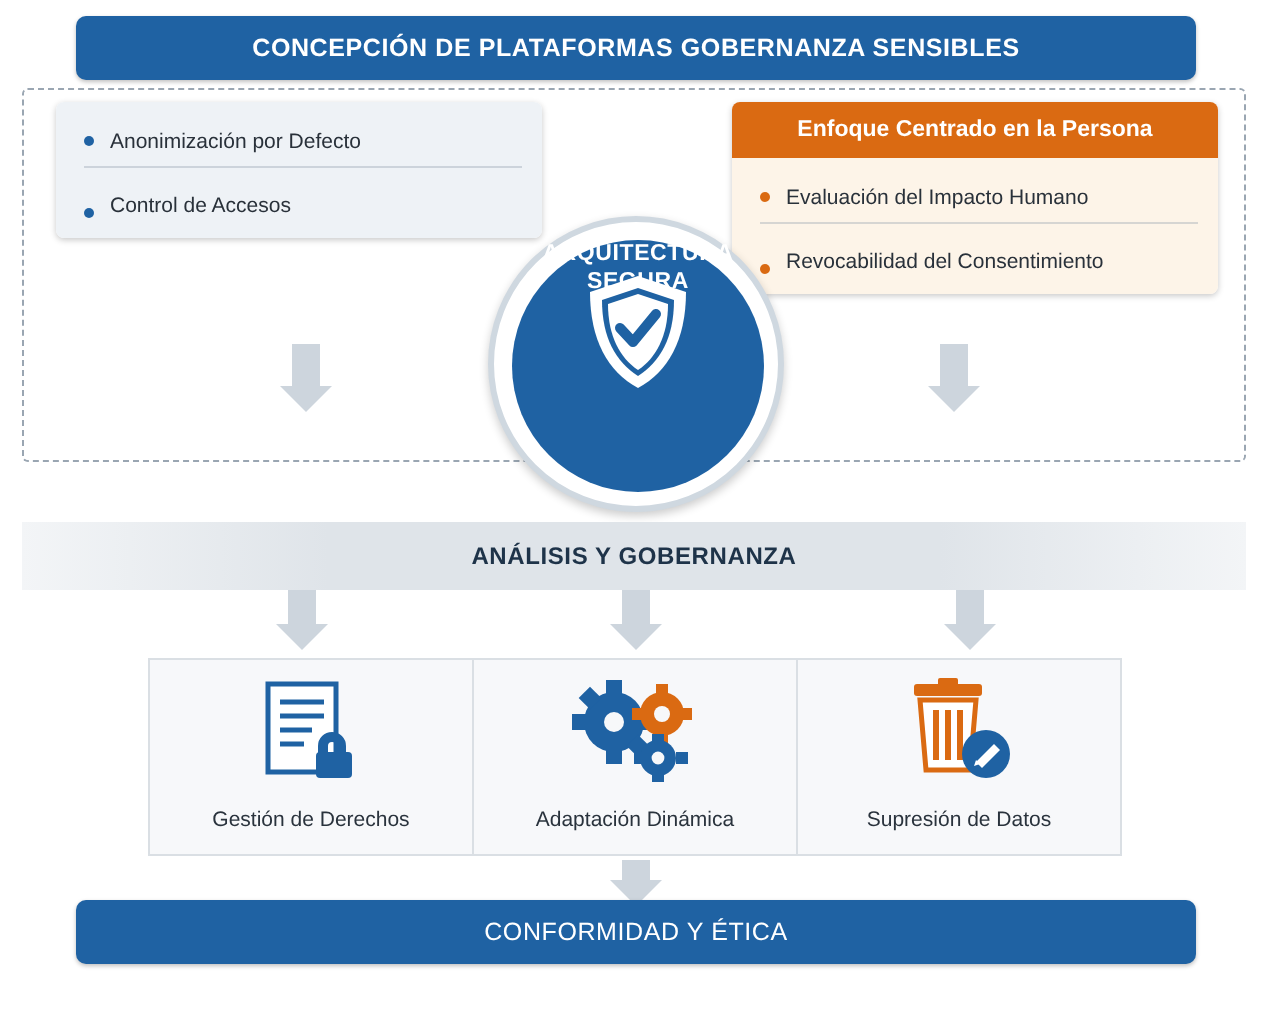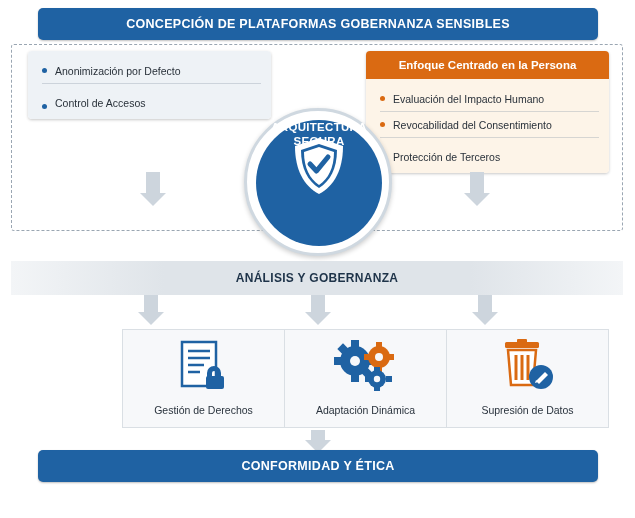--- a/index.html
+++ b/index.html
@@ -182,21 +182,20 @@
   .cards {
     position: absolute;
     left: 74px;
     top: 329px;
     width: 487px;
     height: 99px;
     background: #f7f8fa;
     border: 1px solid #dadfe4;
     box-sizing: border-box;
     display: flex;
-    margin-left: 48px;
   }
   .card {
     flex: 1 1 0;
     position: relative;
     display: flex;
     flex-direction: column;
     align-items: center;
     justify-content: flex-start;
     padding-top: 9px;
   }
@@ -221,21 +220,21 @@
   .footer-bar {
     position: absolute;
     left: 38px;
     top: 450px;
     width: 560px;
     height: 32px;
     background: #1f62a3;
     border-radius: 5px;
     color: #ffffff;
     font-size: 12.5px;
-    font-weight: bold;
+    font-weight: normal;
     letter-spacing: 0.3px;
     display: flex;
     align-items: center;
     justify-content: center;
     box-shadow: 0 1px 2px rgba(0,0,0,0.25);
   }
 </style>
 </head>
 <body>
 
@@ -261,24 +260,20 @@
   <div class="panel panel-right">
     <div class="panel-head">Enfoque Centrado en la Persona</div>
     <div class="panel-body">
       <div class="bullet-row">
         <span class="dot"></span>
         <span>Evaluación del Impacto Humano</span>
       </div>
       <div class="bullet-row">
         <span class="dot"></span>
         <span>Revocabilidad del Consentimiento</span>
-      </div>
-      <div class="bullet-row">
-        <span class="dot"></span>
-        <span>Protección de Terceros</span>
       </div>
     </div>
   </div>
 
   <div>
     <div class="arrow-shaft" style="left:146px; top:172px; width:14px; height:21px;"></div>
     <div class="arrow-head" style="left:140px; top:193px;"></div>
   </div>
   <div>
     <div class="arrow-shaft" style="left:470px; top:172px; width:14px; height:21px;"></div>

